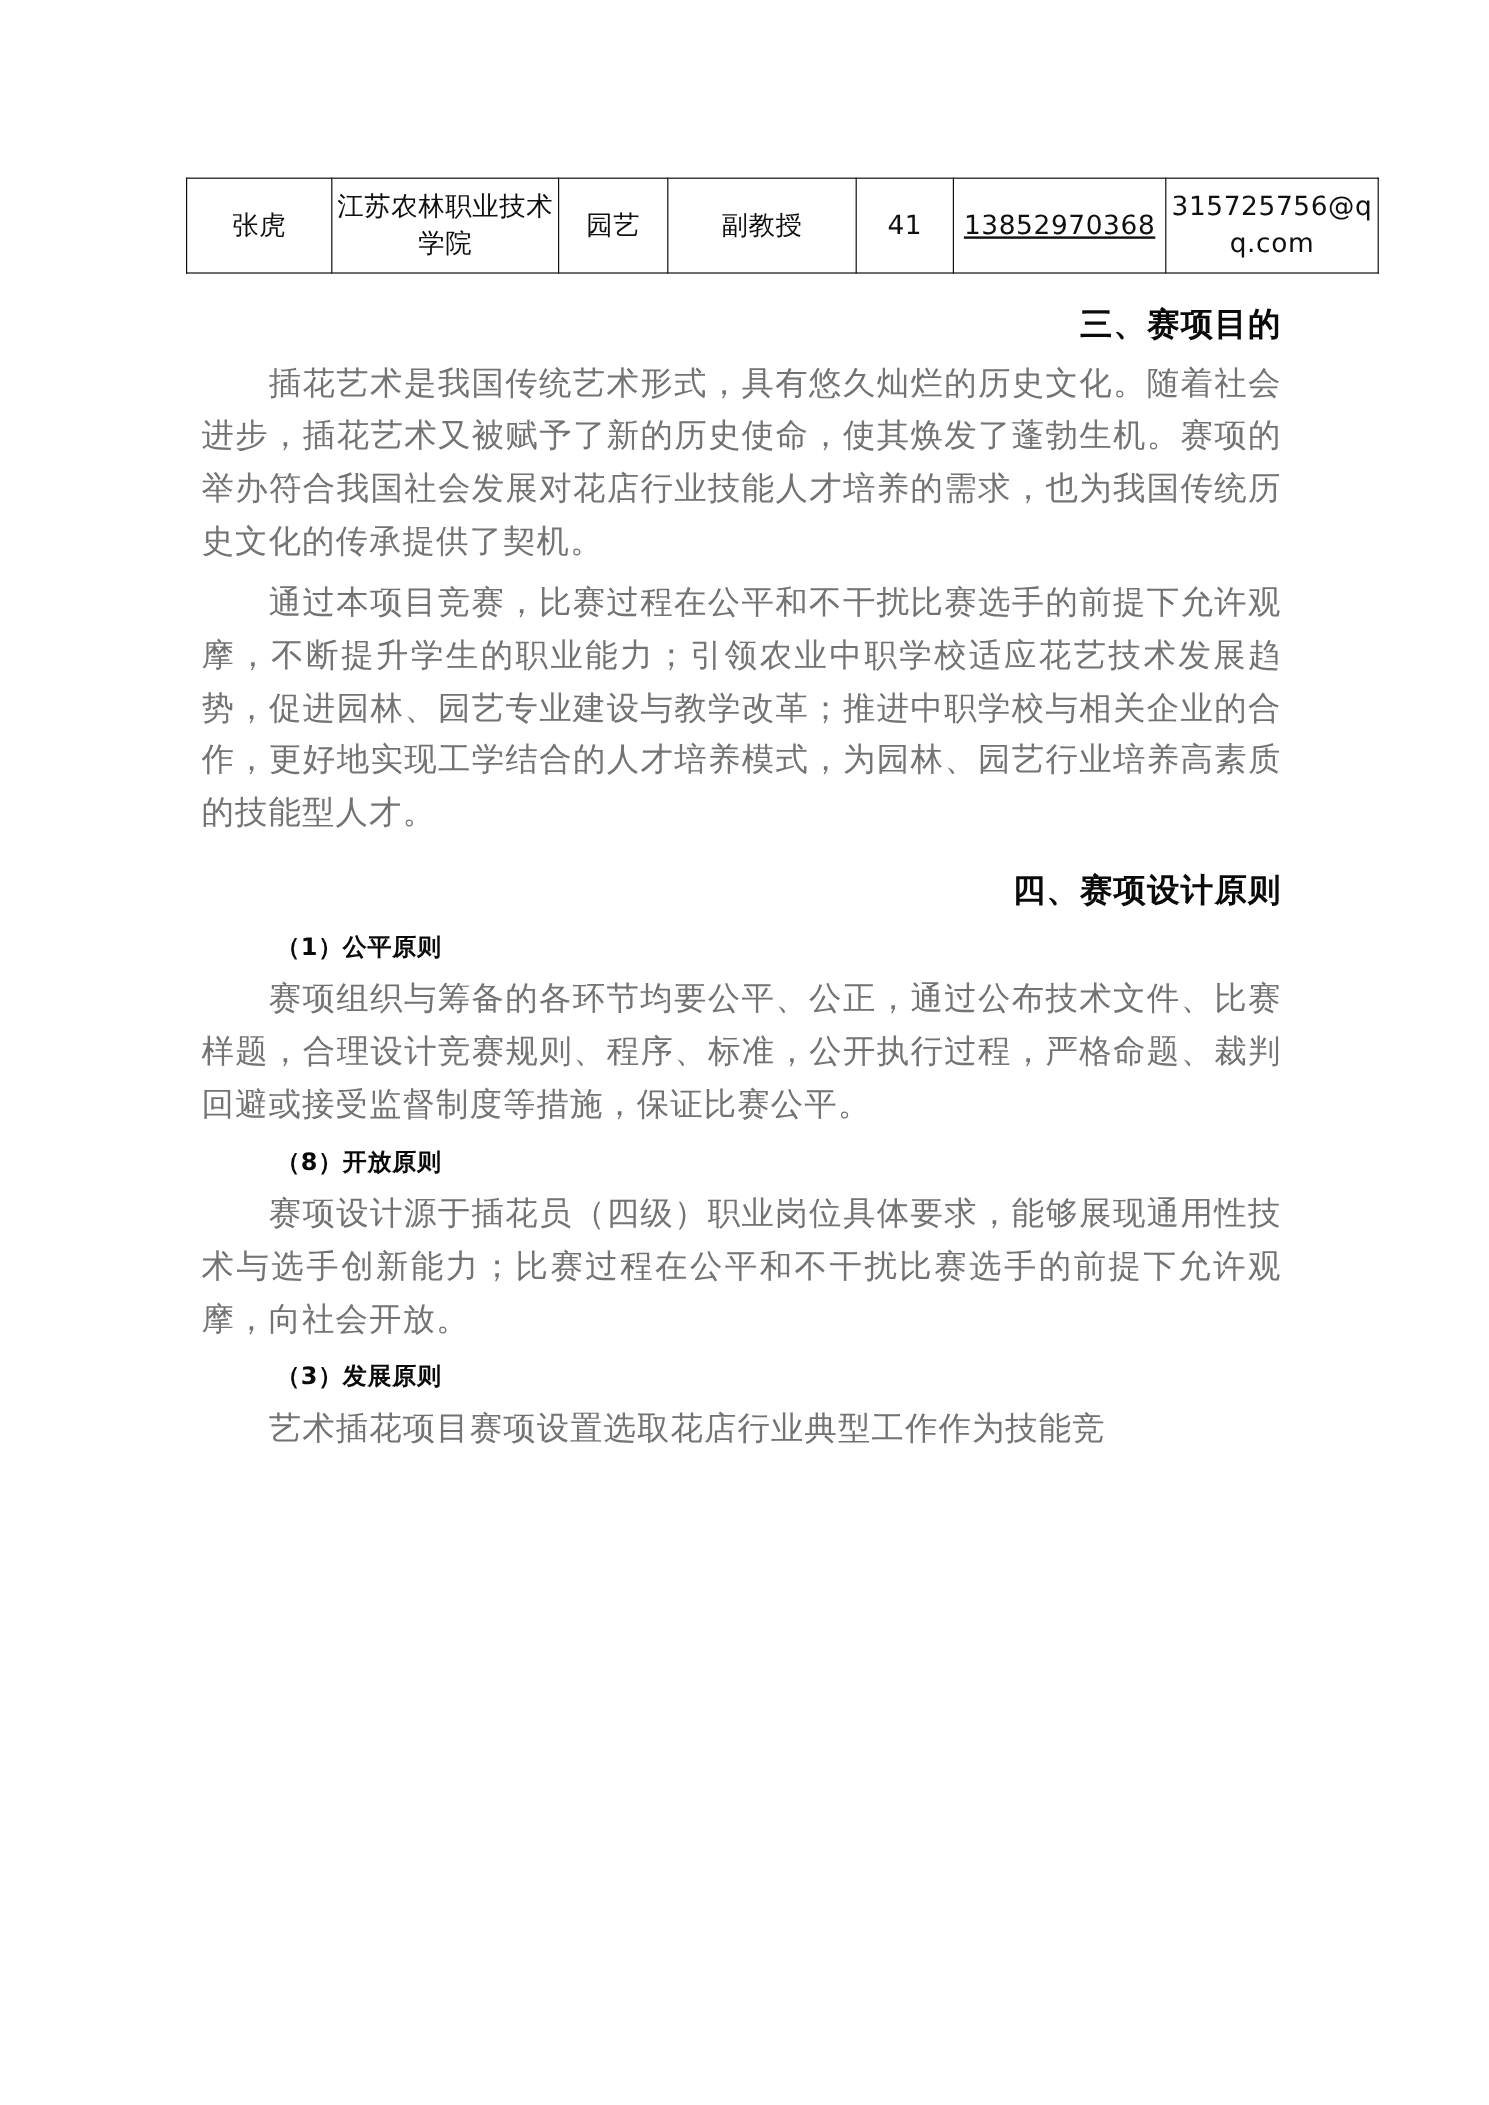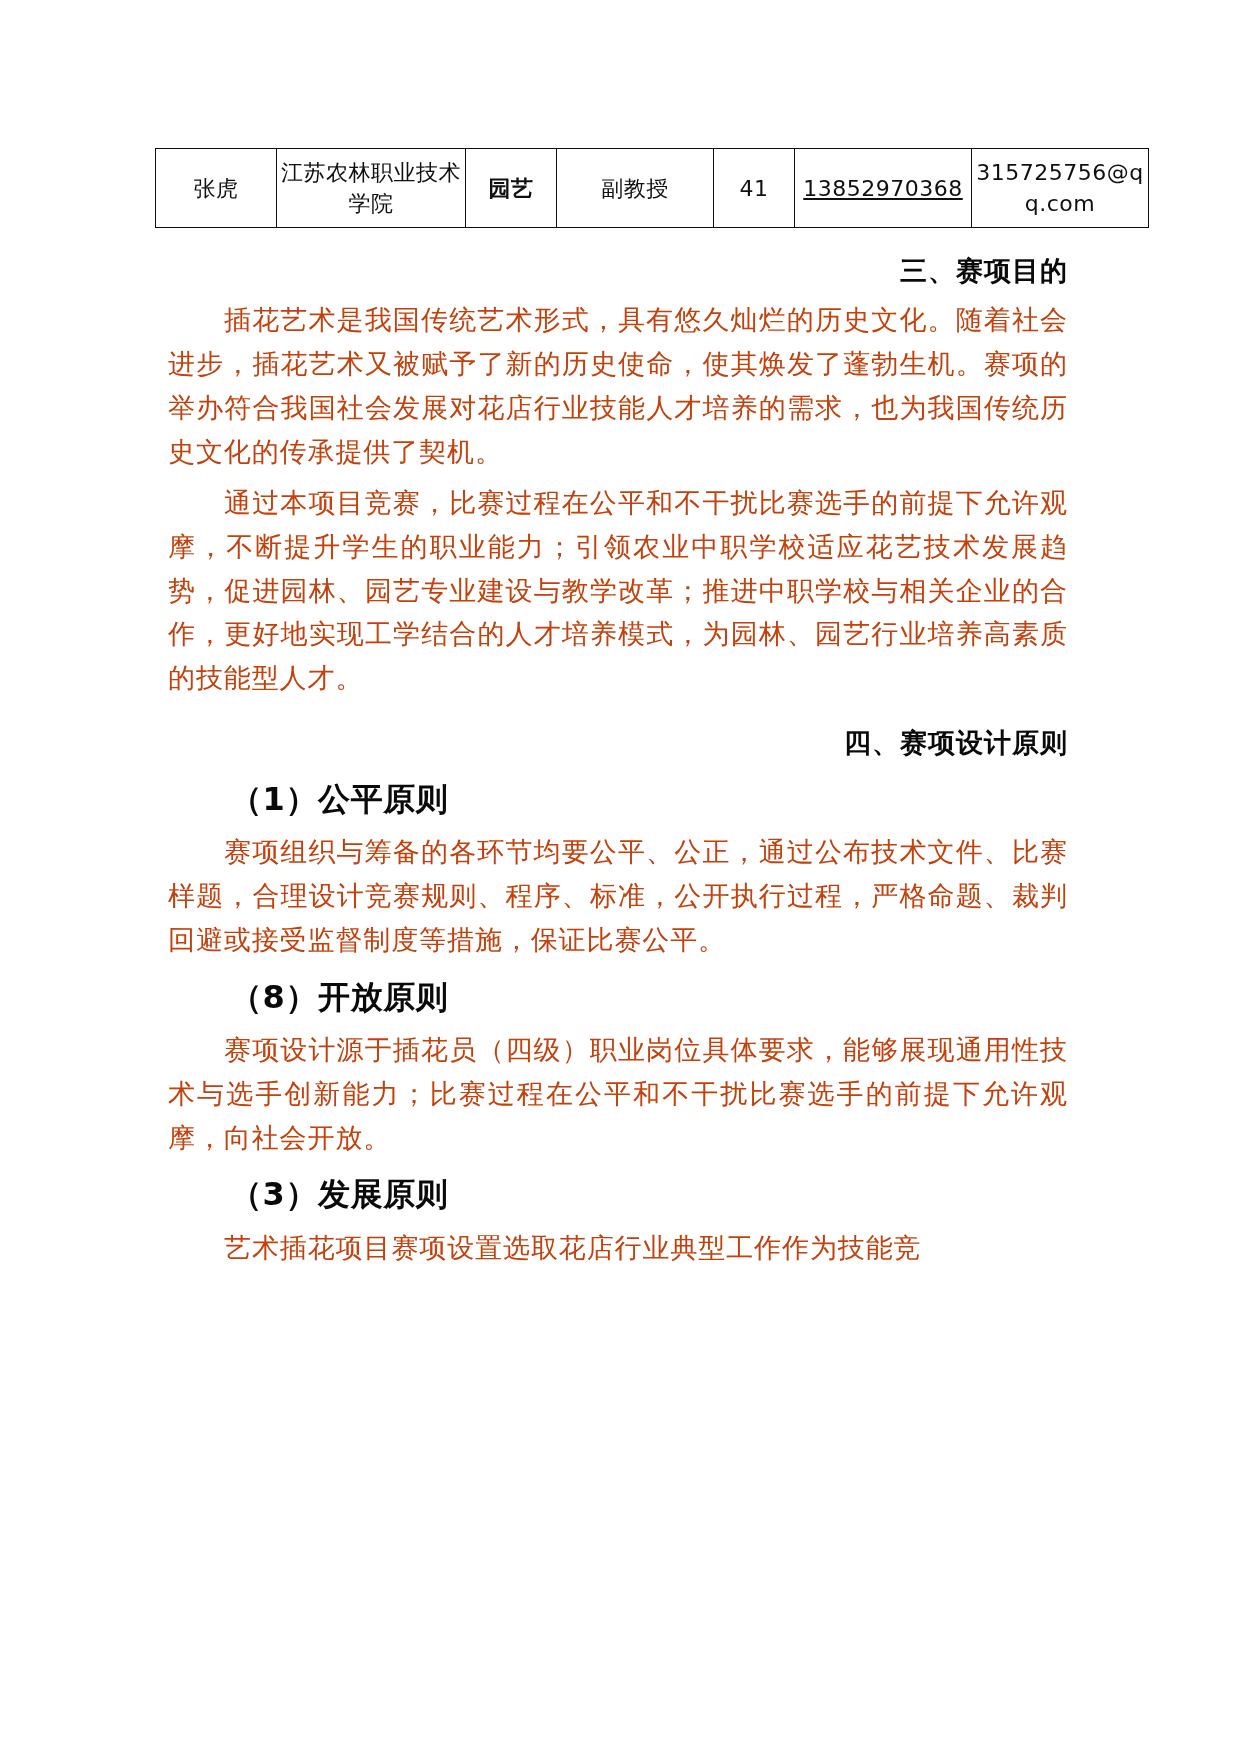--- a/index.html
+++ b/index.html
@@ -46,54 +46,54 @@
     padding: 8px 4px;
     font-family: "DejaVu Sans", "Liberation Sans", sans-serif;
     font-size: 22px;
     line-height: 1.42;
     color: #101010;
     letter-spacing: 0.5px;
     word-break: break-all;
   }
   td.c-name   { width: 112px; }
   td.c-school { width: 180px; }
-  td.c-major  { width: 82px; font-weight: bold; }
+  td.c-major  { width: 82px; }
   td.c-title  { width: 148px; }
   td.c-age    { width: 72px; }
   td.c-phone  { width: 168px; letter-spacing: 0px; text-decoration: underline; }
   td.c-email  { width: 168px; letter-spacing: 0px; font-size: 21px; }
 
   
   .sec-heading {
     font-weight: 700;
     font-size: 27px;
     line-height: 1.55;
     margin: 22px 0 4px 0;
     padding-left: 56px;
     letter-spacing: 1px;
     color: #0a0a0a;
     text-align: right;
   }
   .sub-heading {
-    font-size: 32px;
+    font-size: 20px;
     line-height: 1.58;
     margin: 10px 0 2px 0;
     padding-left: 62px;
     letter-spacing: 0.6px;
     color: #0a0a0a;
   }
   p.body {
     font-size: 27px;
     line-height: 1.62;
     margin: 6px 0 8px 0;
     text-indent: 56px;
     text-align: justify;
     text-justify: inter-ideograph;
     letter-spacing: 0.9px;
-    color: #c2410c;
+    color: #737373;
     word-break: break-all;
   }
   p.body.tight { margin-bottom: 4px; }
 </style>
 </head>
 <body>
 
 <div class="page">
   <div class="content">
 

